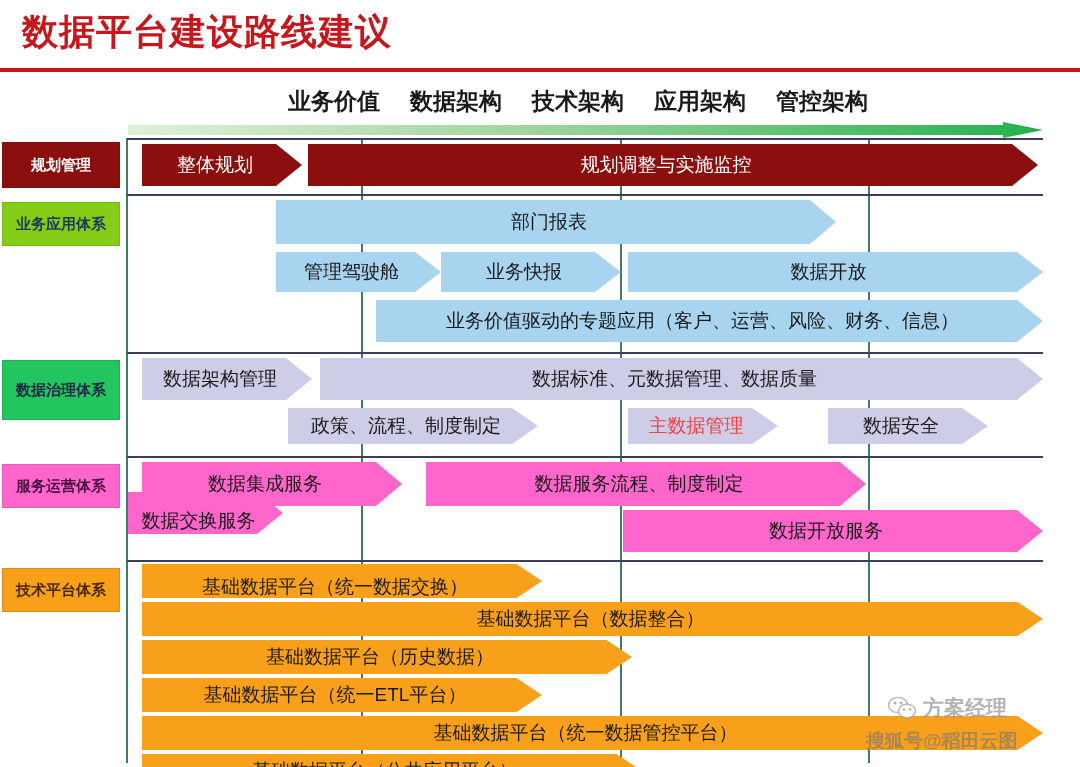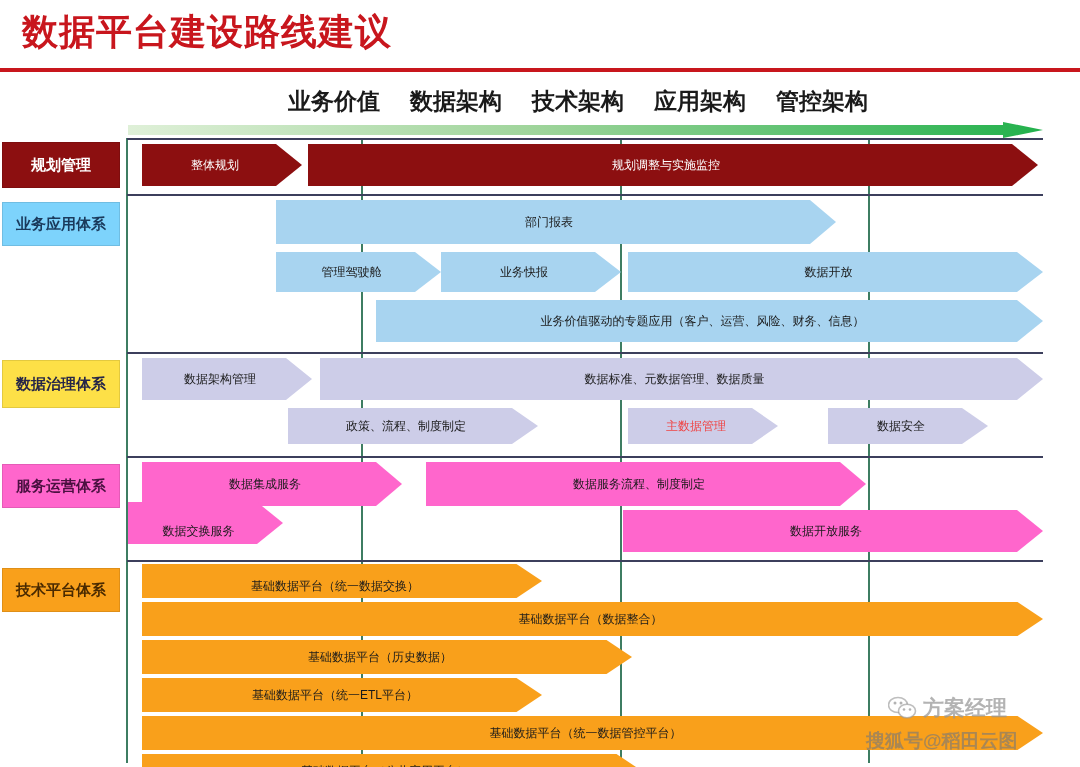--- a/index.html
+++ b/index.html
@@ -68,21 +68,21 @@
     width: 118px;
     display: flex; align-items: center; justify-content: center;
     font-size: 15px; font-weight: bold;
     border: 1px solid rgba(0,0,0,0.10);
   }
 
   
   .bar {
     position: absolute;
     display: flex; align-items: center; justify-content: center;
-    font-size: 12px;
+    font-size: 19px;
     color: #1a1a1a;
     white-space: nowrap;
     padding-right: 14px;
   }
 
   
   .wm-wechat {
     position: absolute; left: 888px; top: 694px;
     display: flex; align-items: center; gap: 5px;
     pointer-events: none;
@@ -214,21 +214,21 @@
           <polygon points="0,0 234,0 260,22 234,44 0,44" fill="#ff66cc"></polygon>
         </svg>
         <span style="position: relative; z-index: 2;">数据集成服务</span>
       </div>
       <div class="bar" style="left: 298px; top: 324px; width: 440px; height: 44px; color: rgb(26, 26, 26);">
         <svg width="440" height="44" viewBox="0 0 440 44" preserveAspectRatio="none" style="position: absolute; left: 0px; top: 0px;">
           <polygon points="0,0 414,0 440,22 414,44 0,44" fill="#ff66cc"></polygon>
         </svg>
         <span style="position: relative; z-index: 2;">数据服务流程、制度制定</span>
       </div>
-      <div class="bar" style="left: 0px; top: 364px; width: 155px; height: 58px; color: rgb(26, 26, 26);">
+      <div class="bar" style="left: 0px; top: 354px; width: 155px; height: 58px; color: rgb(26, 26, 26);">
         <svg width="155" height="42" viewBox="0 0 155 42" preserveAspectRatio="none" style="position: absolute; left: 0px; top: 0px;">
           <polygon points="0,0 129,0 155,21 129,42 0,42" fill="#ff66cc"></polygon>
         </svg>
         <span style="position: relative; z-index: 2;">数据交换服务</span>
       </div>
       <div class="bar" style="left: 495px; top: 372px; width: 420px; height: 42px; color: rgb(26, 26, 26);">
         <svg width="420" height="42" viewBox="0 0 420 42" preserveAspectRatio="none" style="position: absolute; left: 0px; top: 0px;">
           <polygon points="0,0 394,0 420,21 394,42 0,42" fill="#ff66cc"></polygon>
         </svg>
         <span style="position: relative; z-index: 2;">数据开放服务</span>
@@ -279,17 +279,17 @@
       <circle cx="13" cy="7" r="1.5" fill="rgba(150,150,150,0.72)"></circle>
       <ellipse cx="19" cy="15" rx="8.5" ry="6.8" fill="#ffffff" stroke="rgba(150,150,150,0.62)" stroke-width="1.6"></ellipse>
       <circle cx="16" cy="13.5" r="1.3" fill="rgba(150,150,150,0.72)"></circle>
       <circle cx="22" cy="13.5" r="1.3" fill="rgba(150,150,150,0.72)"></circle>
     </svg>
     <span class="wm-wechat-text">方案经理</span>
   </div>
   <div class="wm-sohu">搜狐号@稻田云图</div>
 
 <div class="row-label" style="top: 142px; height: 46px; background: rgb(140, 15, 16); color: rgb(255, 255, 255);">规划管理</div>
-    <div class="row-label" style="top: 202px; height: 44px; background: #7dd3fc; color: rgb(26, 58, 92);">业务应用体系</div>
-    <div class="row-label" style="top: 360px; height: 48px; background: #fde047; color: rgb(38, 38, 72);">数据治理体系</div>
+    <div class="row-label" style="top: 202px; height: 44px; background: #84cc16; color: rgb(26, 58, 92);">业务应用体系</div>
+    <div class="row-label" style="top: 360px; height: 60px; background: #22c55e; color: rgb(38, 38, 72);">数据治理体系</div>
     <div class="row-label" style="top: 464px; height: 44px; background: rgb(255, 102, 204); color: rgb(74, 16, 64);">服务运营体系</div>
     <div class="row-label" style="top: 568px; height: 44px; background: rgb(249, 160, 27); color: rgb(74, 42, 0);">技术平台体系</div>
   </div>
 
 </body></html>

